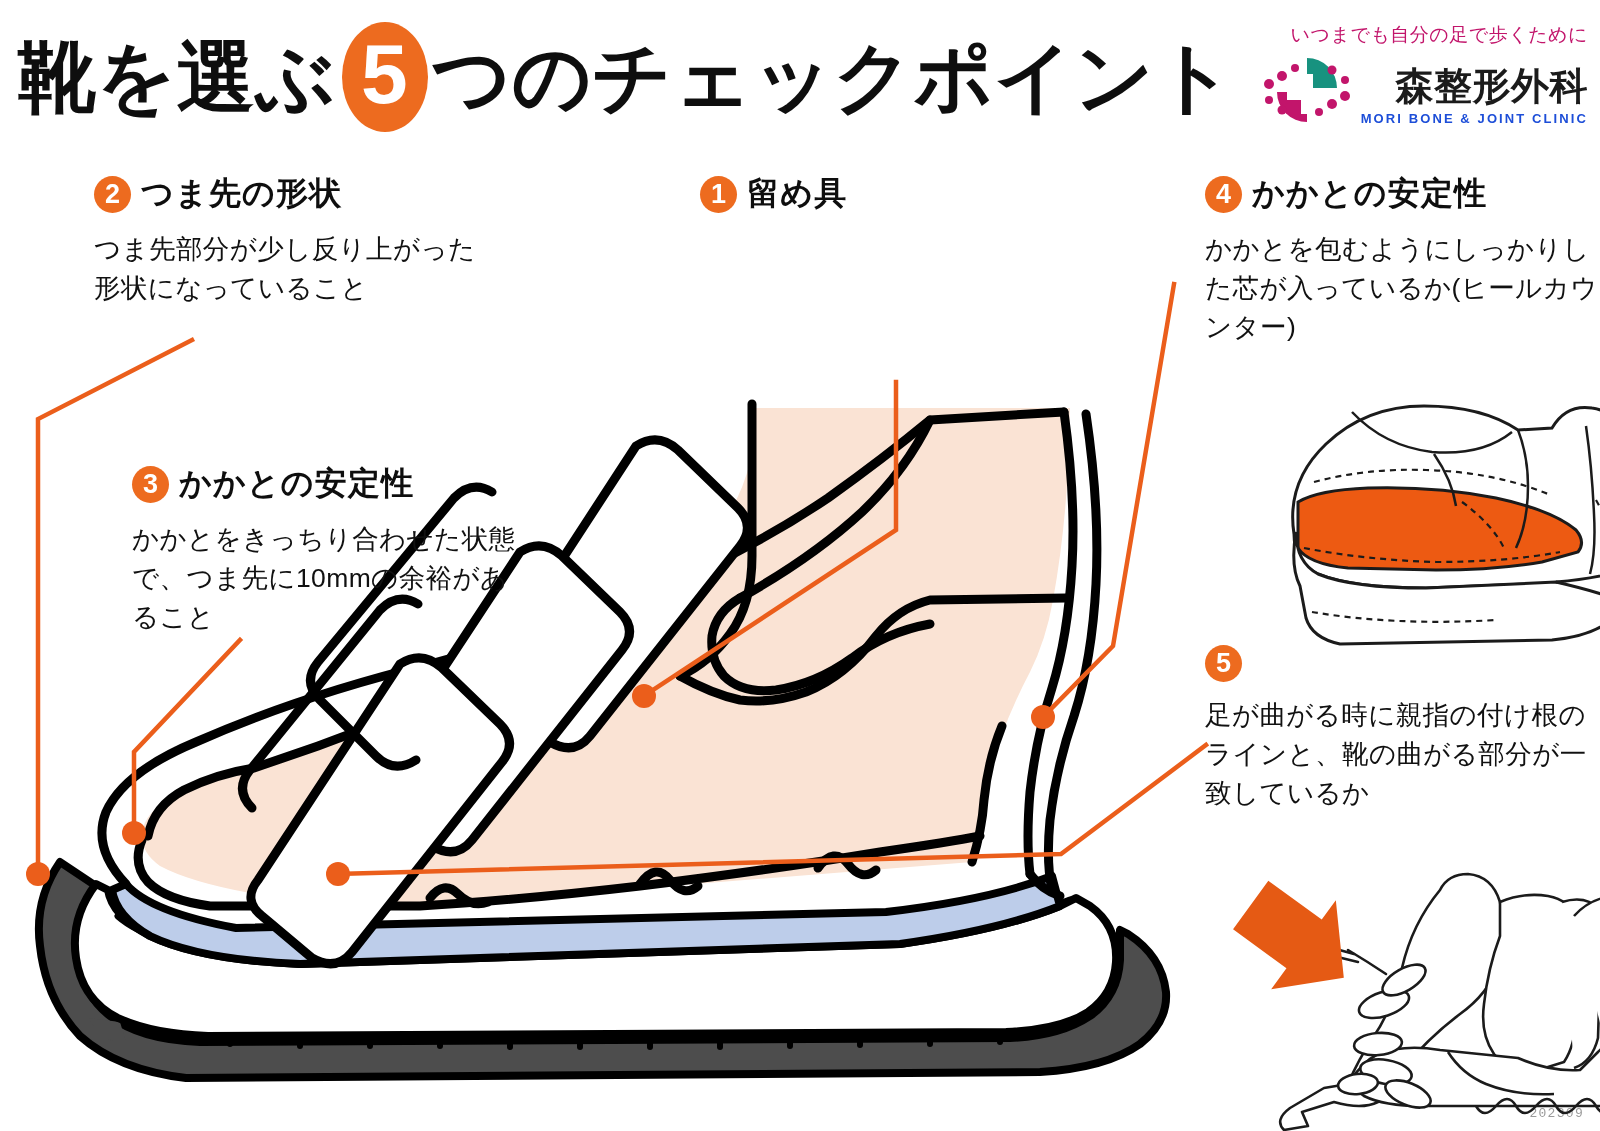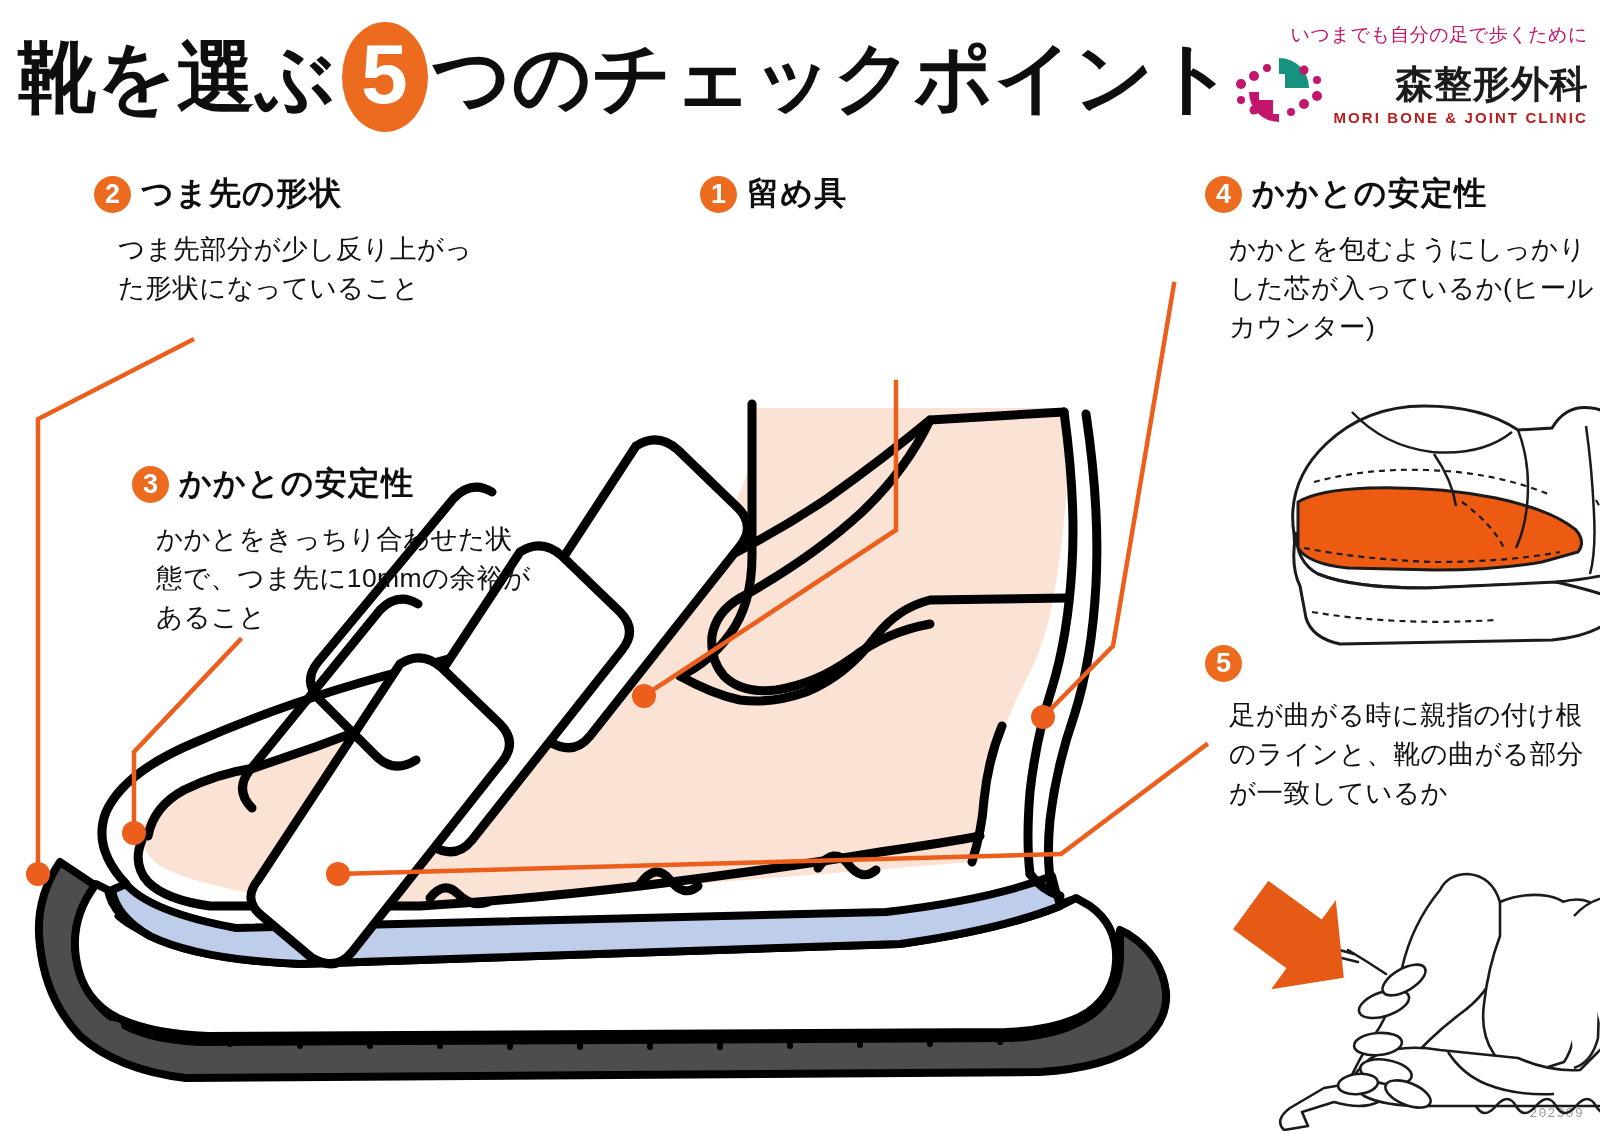--- a/index.html
+++ b/index.html
@@ -31,32 +31,32 @@
 
   .logo{ position:absolute; right:10px; top:22px; width:340px; height:112px; }
   .logo-tag{
     position:absolute; right:2px; top:0; font-size:19px; letter-spacing:0.5px;
     color:#C2156B; font-weight:400; white-space:nowrap;text-align:right;
   }
   .logo-row{ position:absolute; right:2px; top:32px; display:flex; align-items:flex-end; }
   .logo-mark{ position:relative; width:92px; height:72px; margin-right:8px; }
   .logo-text{ display:flex; flex-direction:column; align-items:flex-end; }
   .logo-jp{ font-size:38px; font-weight:700; line-height:1; color:#1b1b1b; letter-spacing:0.5px; white-space:nowrap;}
-  .logo-en{ font-size:15px; font-weight:700; letter-spacing:2.1px; color:#b91c1c; margin-top:6px; white-space:nowrap;}
+  .logo-en{ font-size:13px; font-weight:700; letter-spacing:2.1px; color:#1d4ed8; margin-top:6px; white-space:nowrap;}
 
   
   .cp{ position:absolute; }
   .cp-head{ display:flex; align-items:center; gap:10px; margin-bottom:14px; }
   .cp-num{
     width:37px; height:37px; border-radius:50%; background:#ED6B1F;
     color:#fff; font-size:27px; font-weight:700; line-height:37px;
     text-align:center; flex:0 0 auto;
   }
   .cp-title{ font-size:32px; font-weight:700; letter-spacing:1.2px; color:#0e0e0e; white-space:nowrap; }
-  .cp-body{ font-size:26.5px; line-height:1.48; letter-spacing:0.4px; color:#111; font-weight:400;margin-left:24px; }
+  .cp-body{ font-size:26.5px; line-height:1.48; letter-spacing:0.4px; color:#111; font-weight:400; }
 
   #cp2{ left:94px;  top:172px; width:400px; }
   #cp3{ left:132px; top:462px; width:400px; }
   #cp1{ left:700px; top:172px; width:460px; }
   #cp4{ left:1205px;top:172px; width:400px; }
   #cp5{ left:1205px;top:645px; width:400px; }
 
   
   svg.art{ position:absolute; left:0; top:0; width:1600px; height:1131px; overflow:visible; }
   svg.art.lines{ z-index:6; }

